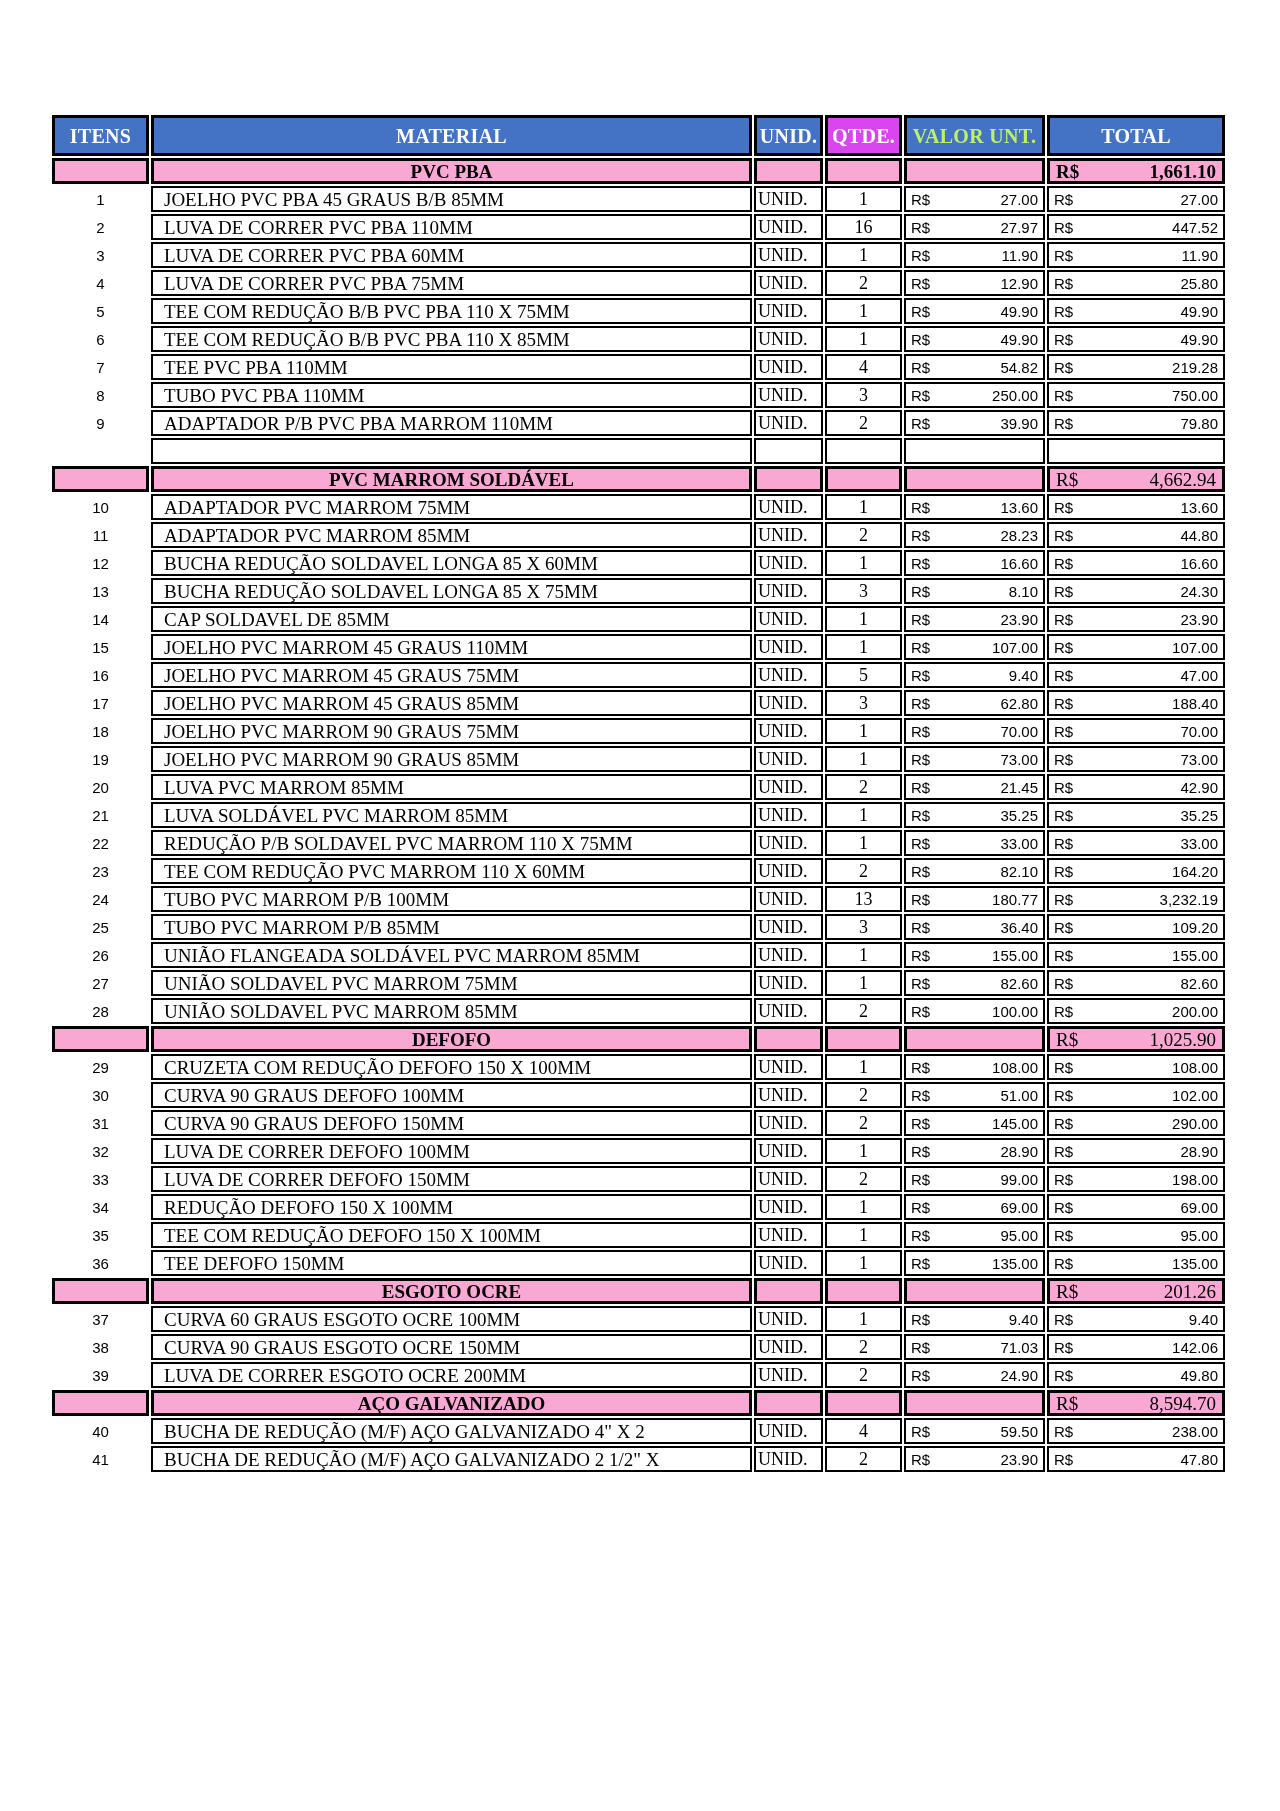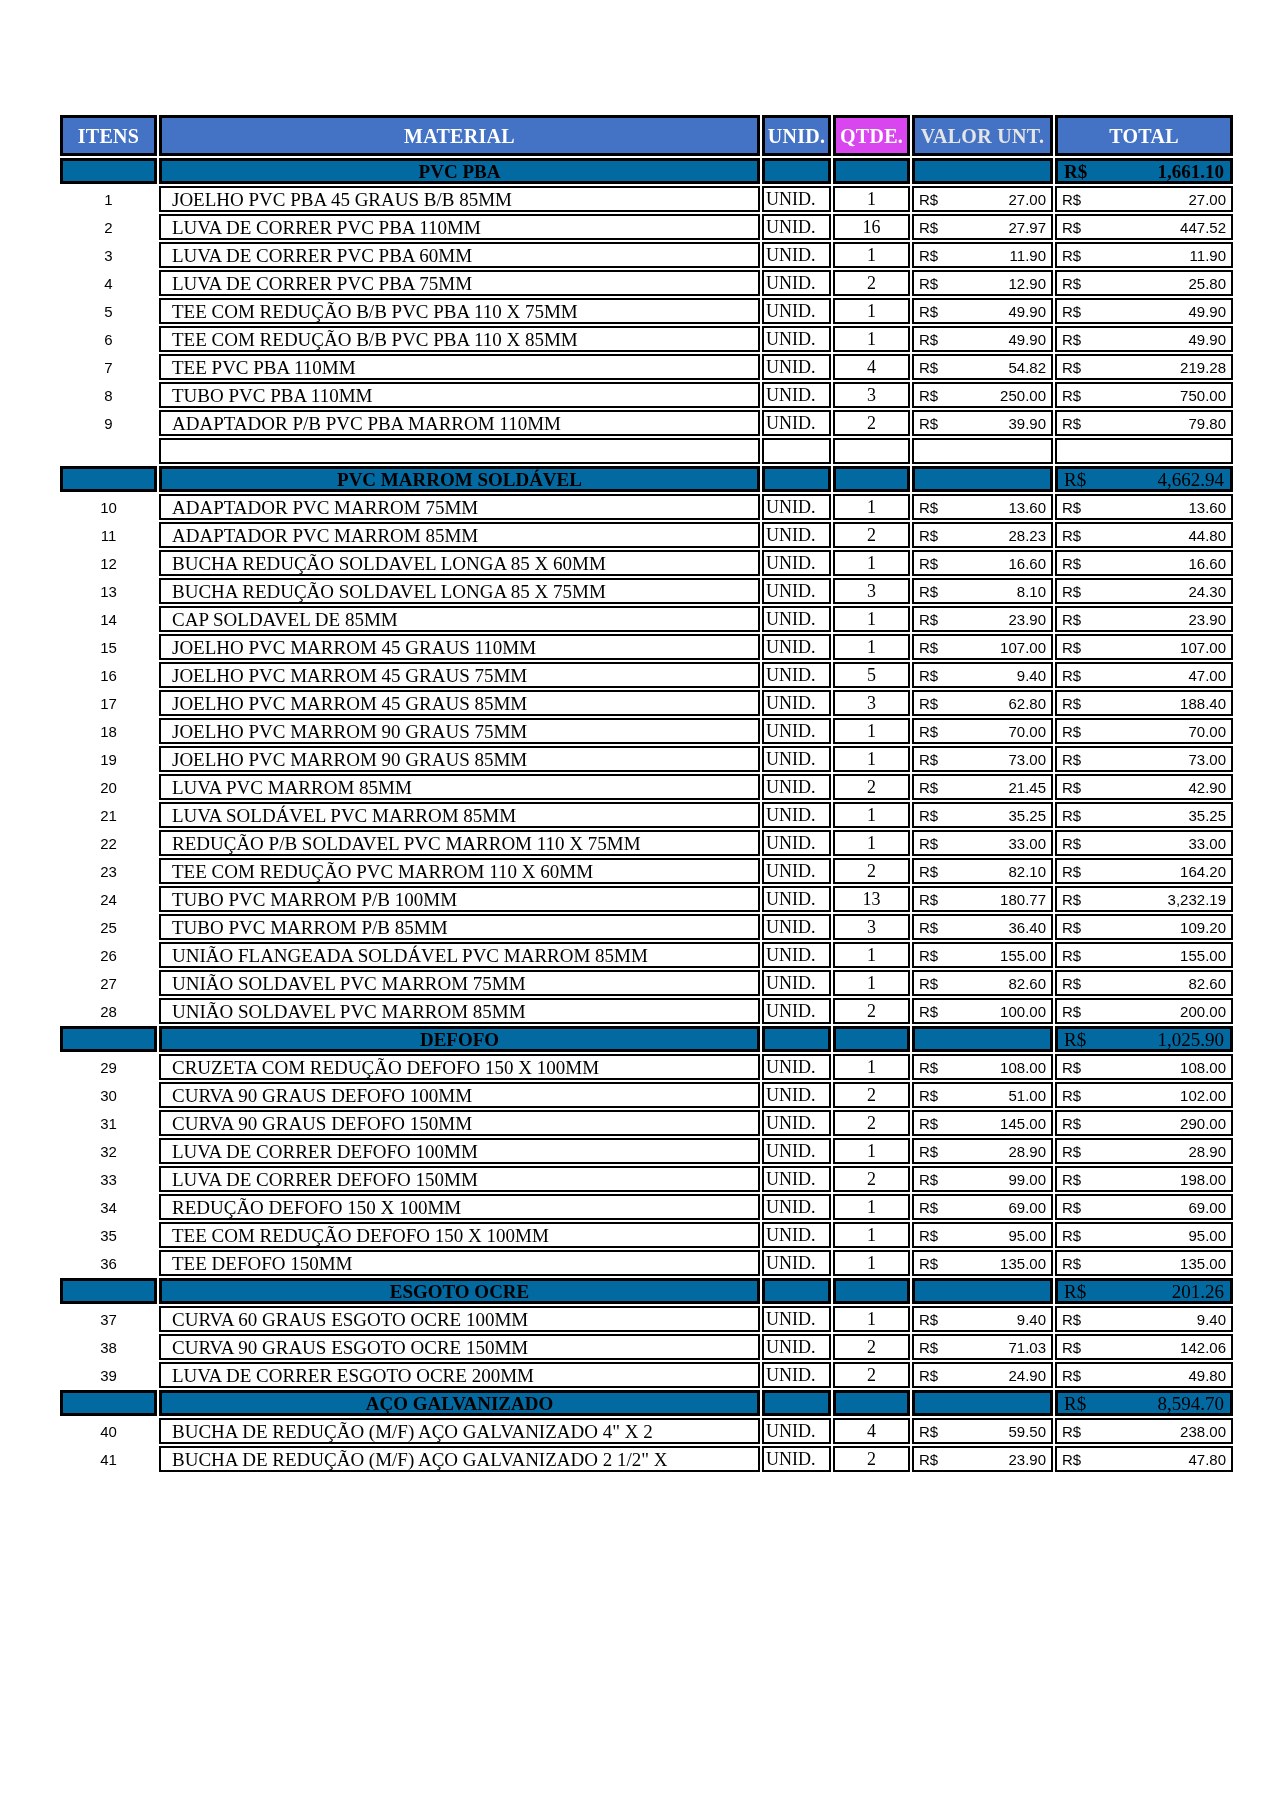--- a/index.html
+++ b/index.html
@@ -5,21 +5,21 @@
   html,body{margin:0;padding:0;background:#ffffff;}
   .page{
     position:relative;
     width:1280px;height:1811px;
     background:#ffffff;
     font-family:"Liberation Serif", serif;
     overflow:hidden;
   }
   .table{
     position:absolute;
-    left:60px;top:115px;
+    left:52px;top:115px;
     display:grid;
     grid-template-columns:97px 601px 69px 77px 141px 178px;
     grid-template-rows:41px;
     grid-auto-rows:26px;
     gap:2px;
     width:-moz-fit-content;width:fit-content;
   }
   .cell{
     box-sizing:border-box;
     border:2px solid #000;
@@ -51,21 +51,21 @@
   .unid{font-size:18px;padding-left:2px;}
   .qtde{font-size:18px;justify-content:center;}
   .money{
     font-family:"Liberation Sans", sans-serif;
     font-size:15px;
     justify-content:space-between;
     padding:0 5px;
     white-space:nowrap;
   }
   
-  .sec{background:#0369a1;border-width:3px;}
+  .sec{background:#f9a8d4;border-width:3px;}
   .sec-name{
     justify-content:center;
     font-weight:bold;font-size:19px;
     white-space:nowrap;
   }
   .sec-total{
     justify-content:space-between;
     font-size:19px;
     padding:0 6px;
     white-space:nowrap;
@@ -75,21 +75,21 @@
 </style>
 </head>
 <body>
 
 <div class="page" data-name="document-page">
   <div class="table" data-name="materials-table">
     <div class="cell th" style="background:#4472C4;color:#fff;" data-name="column-header-itens">ITENS</div>
     <div class="cell th" style="background:#4472C4;color:#fff;" data-name="column-header-material">MATERIAL</div>
     <div class="cell th" style="background:#4472C4;color:#fff;" data-name="column-header-unid">UNID.</div>
     <div class="cell th" style="background:#d946ef;color:#fff;" data-name="column-header-qtde">QTDE.</div>
-    <div class="cell th" style="background:#4472C4;color:#e5e5e5;" data-name="column-header-valor-unt">VALOR UNT.</div>
+    <div class="cell th" style="background:#4472C4;color:#bef264;" data-name="column-header-valor-unt">VALOR UNT.</div>
     <div class="cell th" style="background:#4472C4;color:#fff;" data-name="column-header-total">TOTAL</div>
     <div data-name="table-body">
   <div class="cell sec" data-name="section-itens-cell"></div>
   <div class="cell sec sec-name" data-name="section-title">PVC PBA</div>
   <div class="cell sec" data-name="section-unid-cell"></div>
   <div class="cell sec" data-name="section-qtde-cell"></div>
   <div class="cell sec" data-name="section-valor-cell"></div>
   <div class="cell sec sec-total bold" data-name="section-total-cell">
     <span data-name="section-total-currency">R$</span>
     <span data-name="section-total-value">1,661.10</span>

